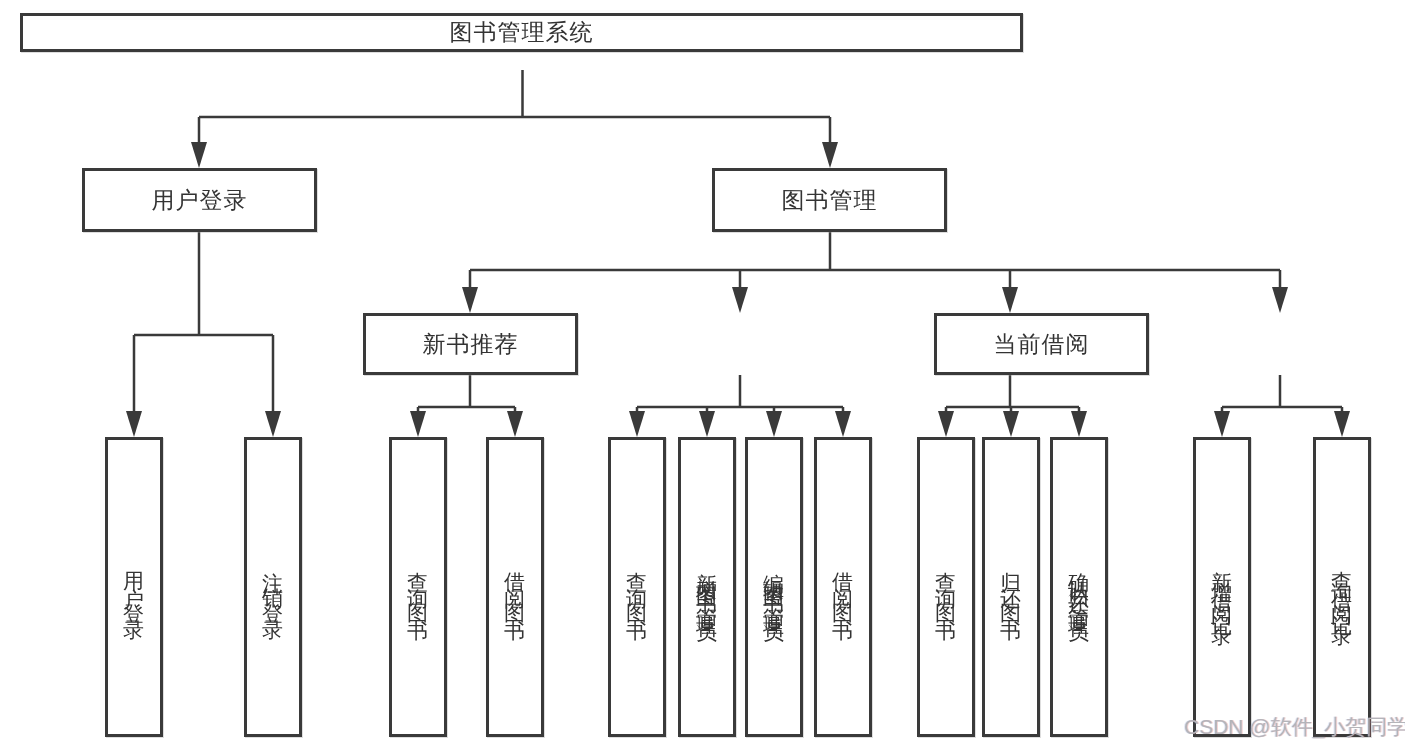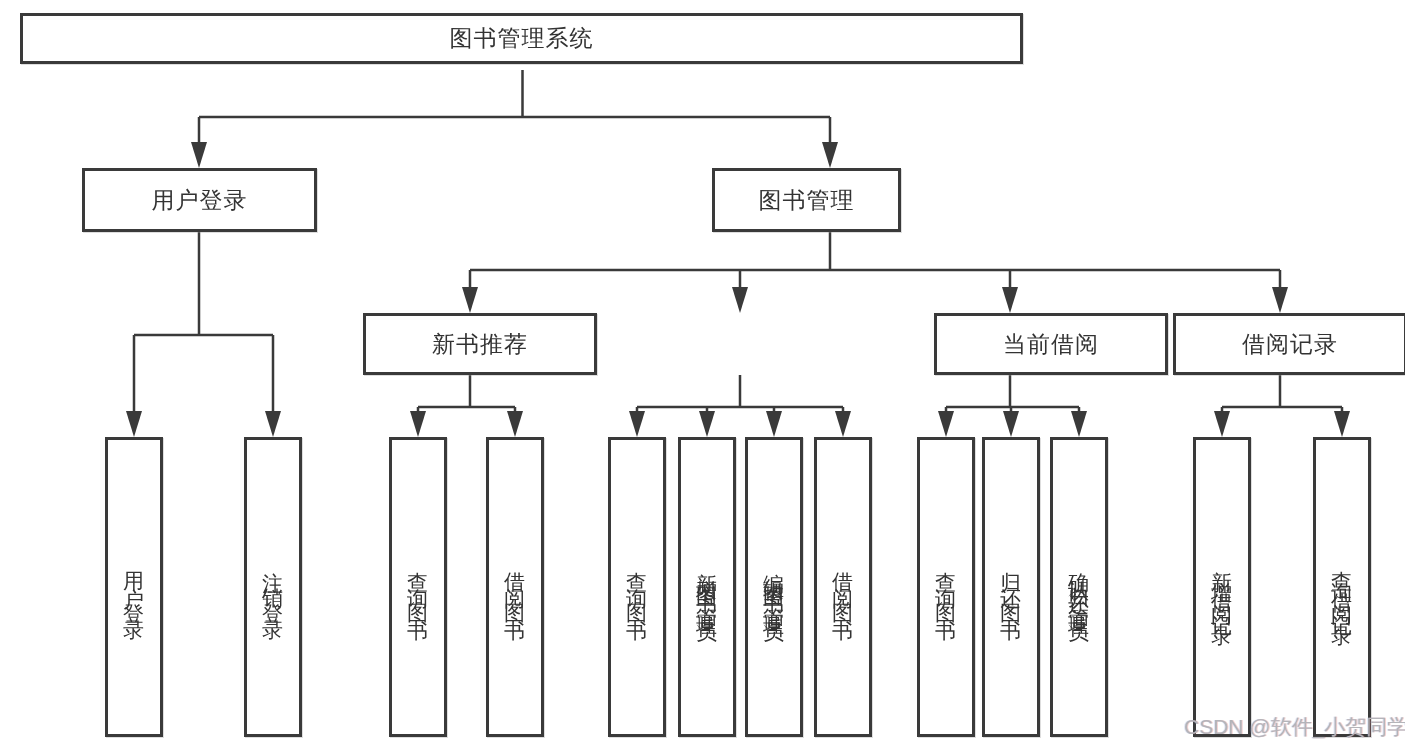--- a/index.html
+++ b/index.html
@@ -40,24 +40,24 @@
     text-orientation: mixed;
     font-size: 21px;
     line-height: 1;
     white-space: nowrap;
   }
   .sp4  { letter-spacing: 16px; }
   .sp6  { letter-spacing: 11px; }
   .sp10 { letter-spacing: 7px; }
 
   
-  #node-root  { left: 20px;  top: 13px;  width: 1003px; height: 51px; }
+  #node-root  { left: 20px;  top: 13px;  width: 1003px; height: 39px; }
   #node-l2a   { left: 82px;  top: 168px; width: 235px;  height: 64px; }
-  #node-l2b   { left: 712px; top: 168px; width: 189px;  height: 64px; }
-  .l3box      { top: 313px;  width: 234px; height: 62px; }
+  #node-l2b   { left: 712px; top: 168px; width: 235px;  height: 64px; }
+  .l3box      { top: 313px;  width: 215px; height: 62px; }
   #node-l3a   { left: 363px; }
   #node-l3b   { left: 633px; }
   #node-l3c   { left: 903px; margin-left: 31px; }
   #node-l3d   { left: 1173px; }
   #leaf-a1 { left: 105px; }  #leaf-a2 { left: 244px; }
   #leaf-b1 { left: 389px; }  #leaf-b2 { left: 486px; }
   #leaf-c1 { left: 608px; }  #leaf-c2 { left: 678px; }
   #leaf-c3 { left: 745px; }  #leaf-c4 { left: 814px; }
   #leaf-d1 { left: 917px; }  #leaf-d2 { left: 982px; }  #leaf-d3 { left: 1050px; }
   #leaf-e1 { left: 1193px; } #leaf-e2 { left: 1313px; }
@@ -128,23 +128,20 @@
   <div class="node" id="node-l2b">
     <span class="hlabel">图书管理</span>
   </div>
 
   <div class="node l3box" id="node-l3a">
     <span class="hlabel">新书推荐</span>
   </div>
   <div class="node l3box" id="node-l3c">
     <span class="hlabel">当前借阅</span>
   </div>
-  <div class="node l3box" id="node-l3d">
-    <span class="hlabel">借阅记录</span>
-  </div>
 
   <div class="node vbox" id="leaf-a1">
     <span class="vlabel sp4">用户登录</span>
   </div>
   <div class="node vbox" id="leaf-a2">
     <span class="vlabel sp4">注销登录</span>
   </div>
 
   <div class="node vbox" id="leaf-b1">
     <span class="vlabel sp4">查询图书</span>

